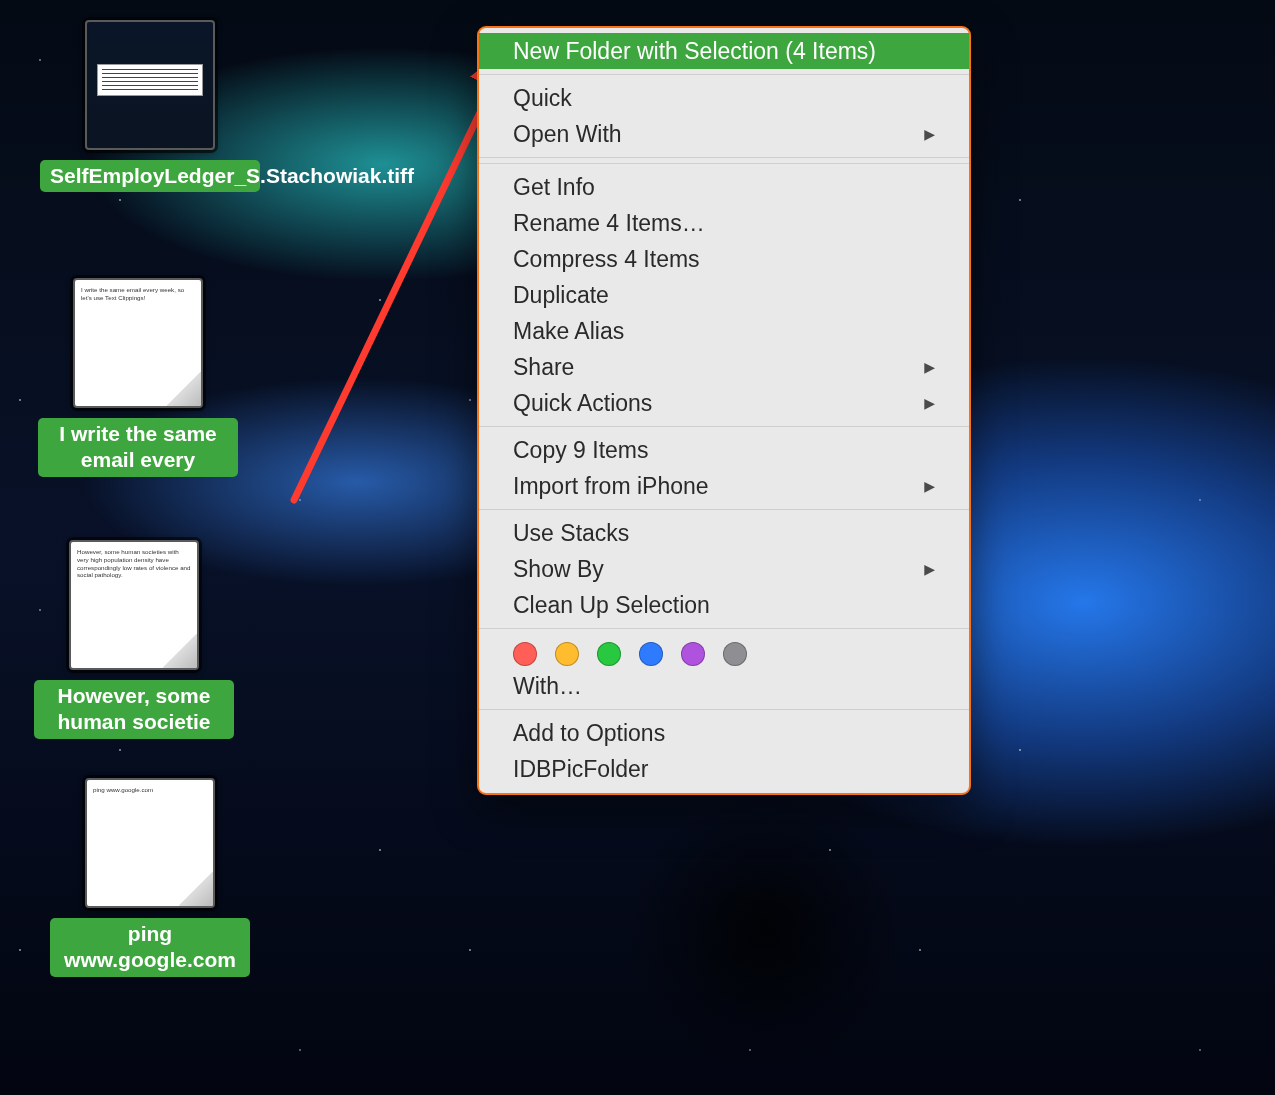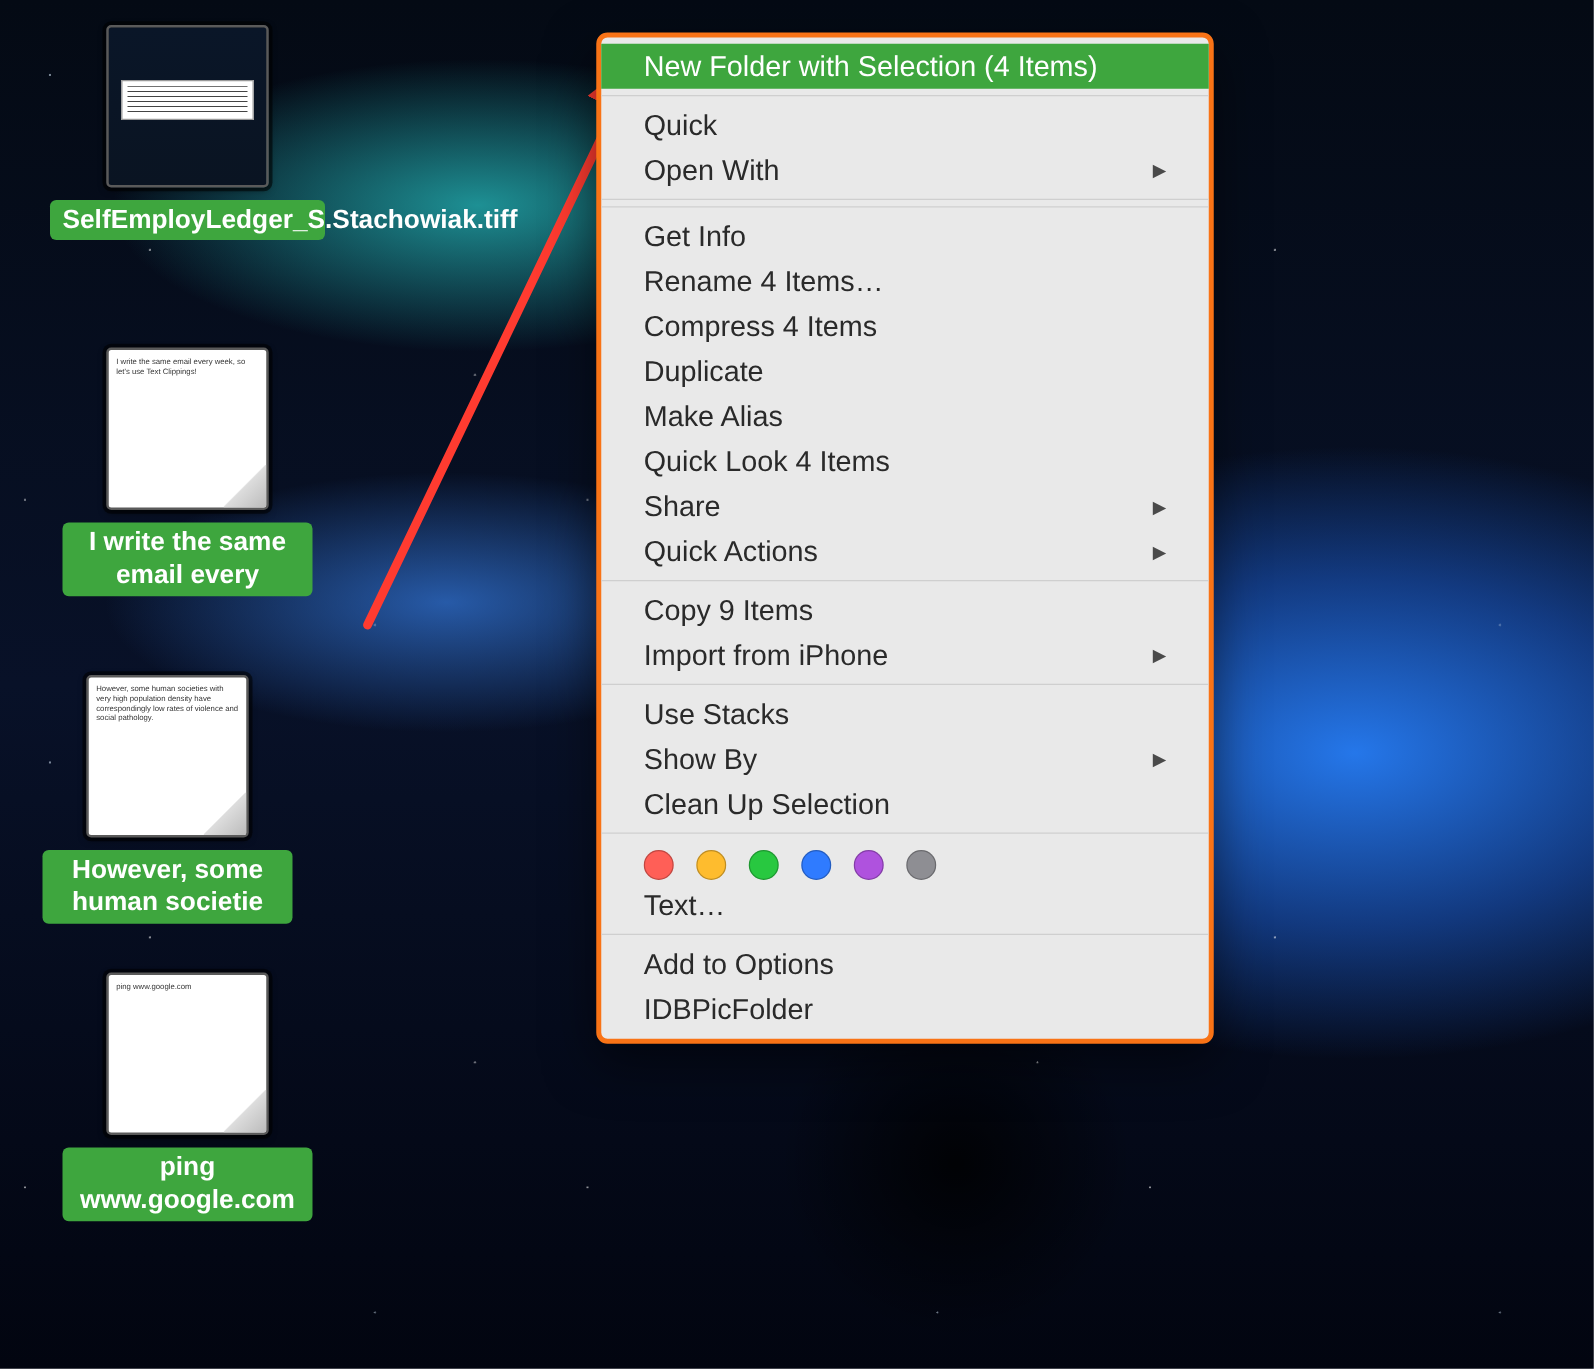--- a/index.html
+++ b/index.html
@@ -82,21 +82,21 @@
     width: 240px; height: 470px;
     pointer-events: none;
   }
 
   
   .menu {
     position: absolute;
     left: 477px; top: 26px;
     width: 494px;
     background: #e9e9e9;
-    border: 4px solid #f97316;
+    border: 2px solid #f97316;
     border-radius: 9px;
     box-shadow: 0 14px 40px rgba(0,0,0,.5);
     padding: 5px 0 6px;
     font-size: 23px;
     color: #2a2a2a;
   }
   .menu .item {
     padding: 4.5px 34px;
     display: flex; align-items: center; justify-content: space-between;
     cursor: default;
@@ -115,21 +115,21 @@
 </head>
 <body>
 
 <div class="file" style="left:50px; top:20px;">
   <div class="thumb dark">
     <div class="strip"></div>
   </div>
   <div class="label">SelfEmployLedger_S.Stachowiak.tiff</div>
 </div>
 
-<div class="file" style="left:50px; top:278px;align-items:center;">
+<div class="file" style="left:38px; top:278px;align-items:center;">
   <div class="thumb">
     <div class="snippet">I write the same email every week, so let's use Text Clippings!</div>
     <div class="fold"></div>
   </div>
   <div class="label">I write the same email every</div>
 </div>
 
 <div class="file" style="left:34px; top:540px;">
   <div class="thumb">
     <div class="snippet">However, some human societies with very high population density have correspondingly low rates of violence and social pathology.</div>
@@ -179,23 +179,20 @@
     </div>
   <div class="item">
       <span>Compress 4 Items</span>
     </div>
   <div class="item">
       <span>Duplicate</span>
     </div>
   <div class="item">
       <span>Make Alias</span>
     </div>
-  <div class="item">
-      <span>Quick Look 4 Items</span>
-    </div>
   <div class="item sub">
       <span>Share</span>
     </div>
   <div class="item sub">
       <span>Quick Actions</span>
     </div>
   <div class="sep"></div>
 
   <div class="item">
       <span>Copy 9 Items</span>
@@ -218,21 +215,21 @@
 
   <div class="tags-row">
     <span class="tag-dot" style="background:#ff5f57"></span>
     <span class="tag-dot" style="background:#febc2e"></span>
     <span class="tag-dot" style="background:#28c840"></span>
     <span class="tag-dot" style="background:#2f7bff"></span>
     <span class="tag-dot" style="background:#af52de"></span>
     <span class="tag-dot" style="background:#8e8e93"></span>
   </div>
   <div class="item">
-      <span>Text…</span>
+      <span>With…</span>
     </div>
   <div class="sep"></div>
 
   <div class="item">
       <span>Add to Options</span>
     </div>
   <div class="item">
       <span>IDBPicFolder</span>
     </div>
 </div>

